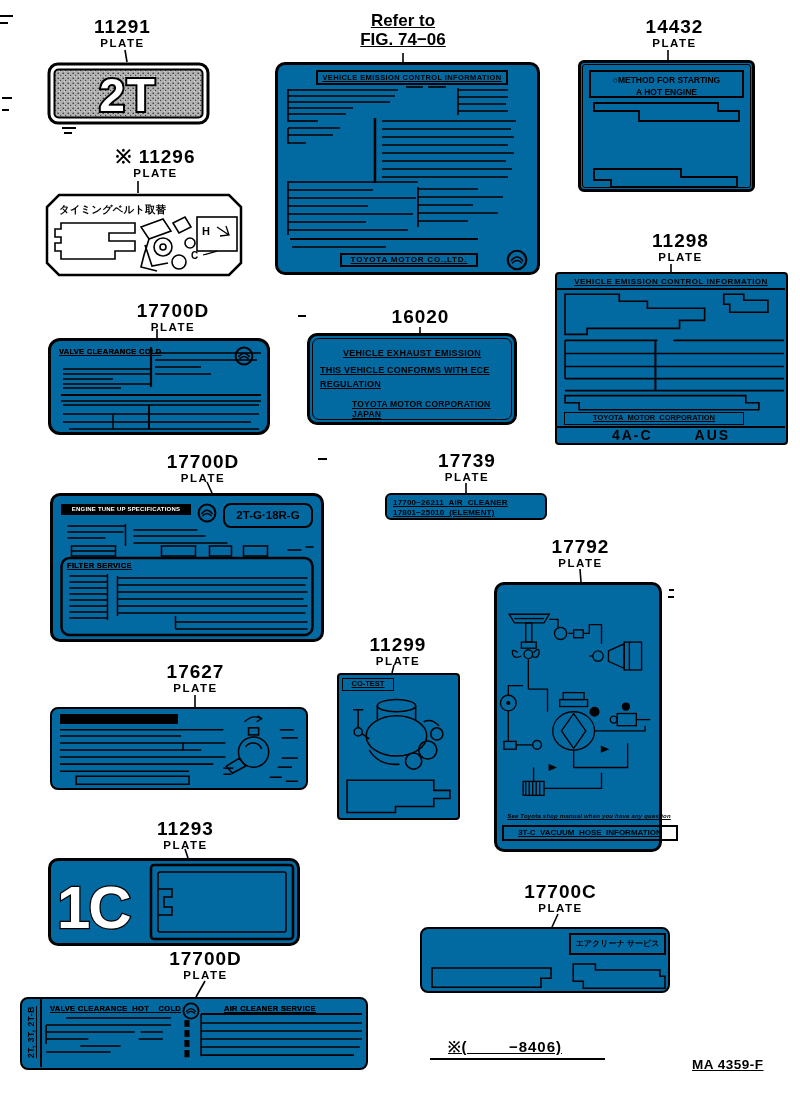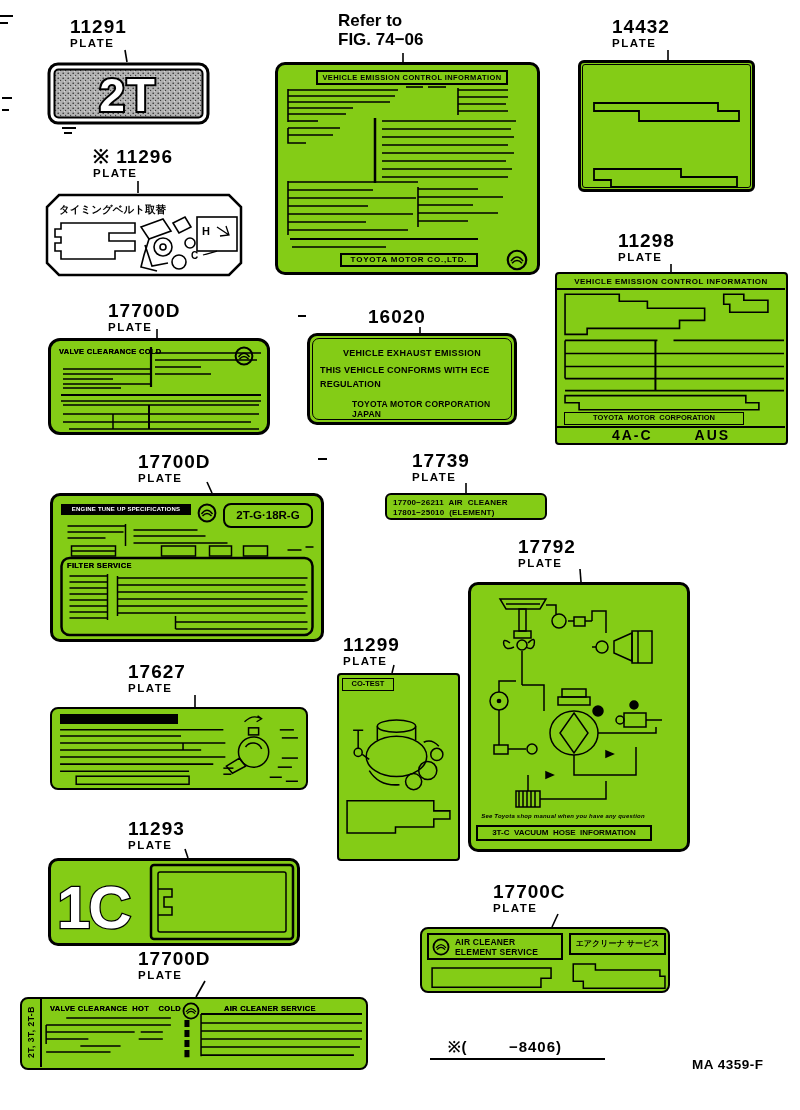--- a/index.html
+++ b/index.html
@@ -1,24 +1,24 @@
 <!DOCTYPE html>
 <html><head>
 <meta charset="utf-8">
 <style>
   * { margin:0; padding:0; box-sizing:border-box; }
   html,body { width:800px; height:1110px; }
   body { position:relative; background:#fff; color:#000;
          font-family:"Liberation Sans", sans-serif; overflow:hidden; }
   .abs { position:absolute; }
-  .callout { position:absolute; }
+  .callout { position:absolute; text-align:center; }
   .callout .num { font-weight:bold; font-size:19px; letter-spacing:1px; line-height:20px; }
   .callout .sub { font-weight:bold; font-size:11.5px; letter-spacing:1.5px; line-height:13px; }
-  .plate { position:absolute; border:2.5px solid #000; border-radius:8px; background:#84cc16;padding-left:48px; }
-  .t { position:absolute; font-weight:bold; }
+  .plate { position:absolute; border:2.5px solid #000; border-radius:8px; background:#0369a1;padding-left:48px; }
+  .t { position:absolute; font-weight:bold;text-decoration:underline; }
   .pre { white-space:pre; }
   .ctr { text-align:center; }
   svg { display:block; }
   .linework { position:absolute; left:0; top:0; width:100%; height:100%; }
 </style>
 </head>
 <body>
 
 <svg class="abs" style="left:0;top:0" width="800" height="1110" viewBox="0 0 800 1110">
   <g stroke="#000" stroke-width="1.6">
@@ -201,20 +201,24 @@
   </svg>
   <div class="t ctr" style="left:62px;top:188px;width:138px;height:14px;border:2px solid #000;font-size:8px;line-height:10px;letter-spacing:.8px">TOYOTA MOTOR CO.,LTD.</div>
   <svg class="abs" style="left:228px;top:184px" width="22" height="22" viewBox="0 0 20 20">
     <circle cx="10" cy="10" r="8.4" fill="none" stroke="#000" stroke-width="2"></circle>
     <path d="M4.5 11 Q10 3.5 15.5 11 M5.5 13 Q10 8 14.5 13" fill="none" stroke="#000" stroke-width="1.4"></path>
   </svg>
 </div>
 
 <div class="plate" style="left:578px;top:60px;width:177px;height:132px;border-width:3px;border-radius:6px">
   <div class="abs" style="left:1px;top:1px;right:1px;bottom:1px;border:1.5px solid #000;border-radius:3px"></div>
+  <div class="abs ctr" style="left:8px;top:7px;width:155px;height:28px;border:2px solid #000;font-weight:bold;font-size:8.5px;line-height:12px;padding-top:2px">
+    <div>○METHOD FOR STARTING</div>
+    <div>A HOT ENGINE</div>
+  </div>
   <svg class="linework" viewBox="0 0 171 126">
     <g fill="none" stroke="#000" stroke-width="1.8">
       <path d="M13 40 H137 V48 H158 V58 H58 V48 H13 Z"></path>
       <path d="M13 106 H100 V114 H156 V124 H30 V117 H13 Z"></path>
     </g>
   </svg>
 </div>
 
 <div class="plate" style="left:555px;top:272px;width:233px;height:173px;border-radius:4px">
   <div class="t ctr" style="left:0;top:2px;width:228px;height:14px;font-size:8px;letter-spacing:.5px;border-bottom:2px solid #000;line-height:12px">VEHICLE EMISSION CONTROL INFORMATION</div>
@@ -325,21 +329,21 @@
     </g>
   </svg>
   <div class="t" style="left:14px;top:65px;font-size:7.5px;letter-spacing:.3px;text-shadow:0 0 .6px #000">FILTER SERVICE</div>
 </div>
 
 <div class="plate" style="left:385px;top:493px;width:162px;height:27px;border-width:2px;border-radius:6px">
   <div class="t pre" style="left:6px;top:3px;font-size:8px;letter-spacing:.2px">17700−26211  AIR  CLEANER</div>
   <div class="t pre" style="left:6px;top:13px;font-size:8px;letter-spacing:.2px">17801−25010  (ELEMENT)</div>
 </div>
 
-<div class="plate" style="left:468px;top:582px;width:222px;height:270px;border-width:3px;border-radius:10px">
+<div class="plate" style="left:494px;top:582px;width:168px;height:270px;border-width:3px;border-radius:10px">
   <svg class="linework" viewBox="0 0 186 264">
     <g fill="none" stroke="#000" stroke-width="1.5">
       <path d="M14 14 H60 L54 24 H20 Z"></path>
         <line x1="20" y1="19" x2="54" y2="19"></line>
       <rect x="33" y="24" width="7" height="22"></rect>
       <rect x="28" y="46" width="17" height="7"></rect>
       <path d="M24 58 q-8 -6 -6 2 q2 6 10 2"></path>
       <circle cx="36" cy="60" r="5"></circle>
       <path d="M42 58 q8 -8 6 2 q-2 6 -8 2"></path>
       <circle cx="13" cy="116" r="9"></circle>
@@ -375,21 +379,21 @@
       <path d="M54 214 H120 V196"></path>
       <path d="M13 125 V160"></path>
       <path d="M120 166 l7 3 l-7 3 z" fill="#000"></path>
       <path d="M60 187 l7 3 l-7 3 z" fill="#000"></path>
     </g>
   </svg>
   <div class="t ctr" style="left:8px;top:228px;width:168px;font-size:6px;font-style:italic;letter-spacing:.2px">See Toyota shop manual when you have any question</div>
   <div class="t ctr pre" style="left:5px;top:240px;width:176px;height:16px;border:2px solid #000;font-size:8px;line-height:12px">3T-C  VACUUM  HOSE  INFORMATION</div>
 </div>
 
-<div class="plate" style="left:337px;top:673px;width:123px;height:188px;border-radius:4px">
+<div class="plate" style="left:337px;top:673px;width:123px;height:147px;border-radius:4px">
   <div class="t ctr" style="left:3px;top:3px;width:52px;height:13px;border:1.5px solid #000;font-size:7.5px;line-height:10px">CO-TEST</div>
   <svg class="linework" viewBox="0 0 118 141">
     <g fill="none" stroke="#000" stroke-width="1.5">
       <ellipse cx="57" cy="30" rx="19" ry="6"></ellipse>
       <path d="M38 30 V44 M76 30 V44"></path>
       <ellipse cx="57" cy="60" rx="30" ry="20"></ellipse>
       <path d="M14 34 H24 M19 34 V52"></path>
       <circle cx="19" cy="56" r="4"></circle>
       <path d="M23 58 L30 63"></path>
       <circle cx="88" cy="74" r="9"></circle>
@@ -439,30 +443,20 @@
     <text x="6" y="67" font-size="60" font-weight="bold" fill="#fff" stroke="#000" stroke-width="2.5" paint-order="stroke" letter-spacing="-2">1C</text>
     <g fill="none" stroke="#000">
       <rect x="100" y="4" width="142" height="74" rx="3" stroke-width="2.5"></rect>
       <rect x="107" y="11" width="128" height="60" rx="2" stroke-width="1.5"></rect>
       <path d="M107 28 H121 V36 H113 V46 H121 V54 H107" stroke-width="1.5"></path>
     </g>
   </svg>
 </div>
 
 <div class="plate" style="left:420px;top:927px;width:250px;height:66px;border-radius:8px">
-  <div class="abs" style="left:5px;top:4px;width:136px;height:27px;border:2px solid #000">
-    <svg class="abs" style="left:3px;top:3px" width="18" height="18" viewBox="0 0 20 20">
-      <circle cx="10" cy="10" r="8.4" fill="none" stroke="#000" stroke-width="2"></circle>
-      <path d="M4.5 11 Q10 3.5 15.5 11 M5.5 13 Q10 8 14.5 13" fill="none" stroke="#000" stroke-width="1.4"></path>
-    </svg>
-    <div class="t" style="left:26px;top:2px;font-size:8.5px;line-height:10px;letter-spacing:.2px">
-      <div>AIR CLEANER</div>
-      <div>ELEMENT SERVICE</div>
-    </div>
-  </div>
   <div class="abs ctr" style="left:147px;top:4px;width:97px;height:22px;border:2px solid #000;font-weight:bold;font-size:8px;line-height:18px">エアクリーナ サービス</div>
   <svg class="linework" viewBox="0 0 244 60">
     <g fill="none" stroke="#000" stroke-width="1.5">
       <path d="M10 38 H128 V48 H118 V57 H10 Z"></path>
       <path d="M150 34 H172 V40 H236 V46 H241 V58 H160 V51 H150 Z"></path>
     </g>
   </svg>
 </div>
 
 <div class="plate" style="left:20px;top:997px;width:348px;height:73px;border-radius:8px">

